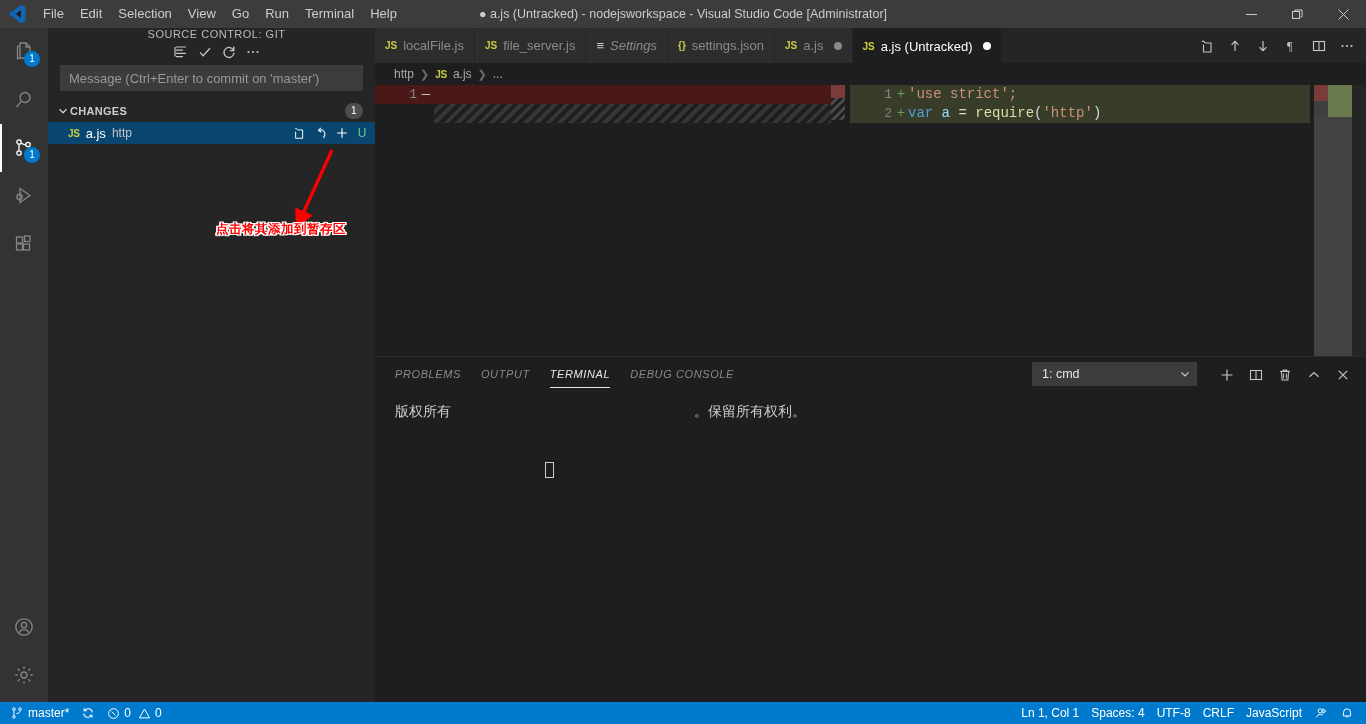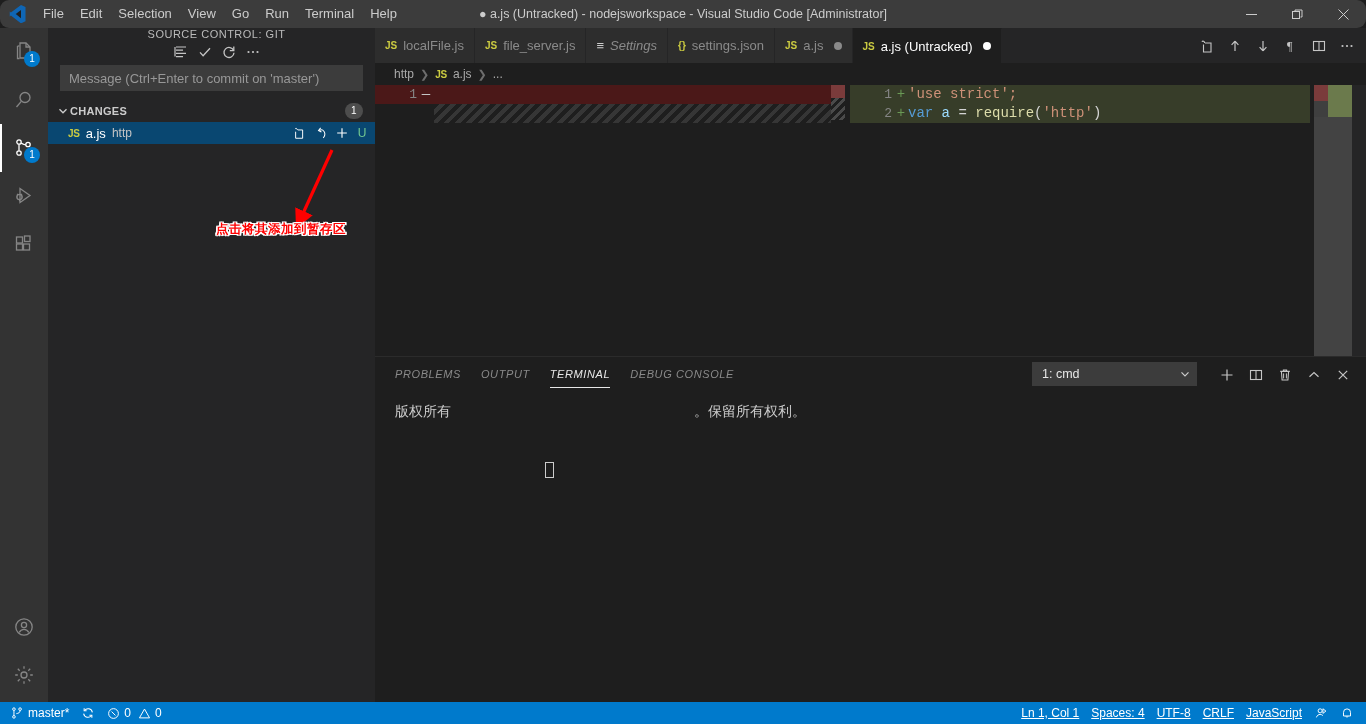--- a/index.html
+++ b/index.html
@@ -9,21 +9,21 @@
     font-family: "Liberation Sans", sans-serif;
     overflow: hidden;
     -webkit-font-smoothing: antialiased;
   }
   #app { position: relative; width: 1366px; height: 724px; }
 
   
   .titlebar {
     position: absolute; top: 0; left: 0; width: 1366px; height: 28px;
     background: #3c3c3c; display: flex; align-items: center;
-    color: #cccccc; font-size: 12.5px; border-radius: 9px;
+    color: #cccccc; font-size: 12.5px;
   }
   .vscode-logo { width: 35px; height: 28px; display: flex; align-items: center; justify-content: center; }
   .menu { display: flex; align-items: center; height: 28px; }
   .menu-item {
     padding: 0 8px; height: 28px; line-height: 28px; font-size: 13px;
     color: #cccccc; cursor: default; white-space: nowrap;
   }
   .window-title {
     position: absolute; left: 0; right: 0; text-align: center;
     font-size: 12.5px; color: #cccccc; pointer-events: none;
@@ -198,21 +198,21 @@
     vertical-align: middle;
   }
 
   
   .statusbar {
     position: absolute; left: 0; bottom: 0; width: 1366px; height: 22px;
     background: #007acc; display: flex; align-items: center;
     color: #ffffff; font-size: 12px;
   }
   .sbi { display: flex; align-items: center; height: 22px; padding: 0 6px; gap: 4px; cursor: pointer; white-space: nowrap;}
-  .sb-right { margin-left: auto; display: flex; align-items: center; text-decoration: underline; }
+  .sb-right { margin-left: auto; display: flex; align-items: center; }
   svg { display: block; }
 </style>
 </head>
 <body>
 
 <div id="app">
 
   <div class="titlebar">
     <div class="vscode-logo">
       <svg width="18" height="18" viewBox="0 0 24 24">

